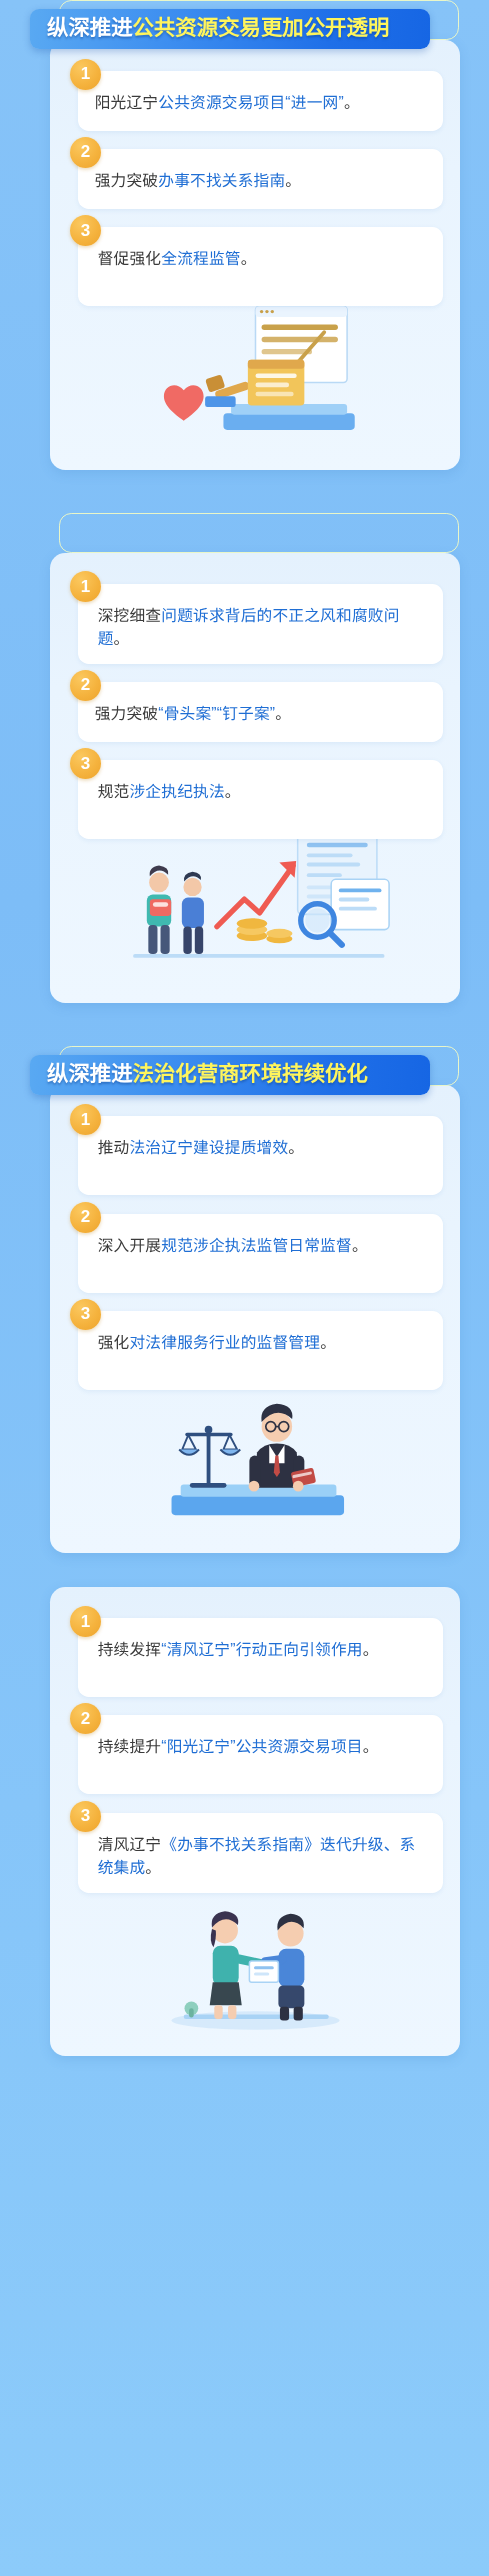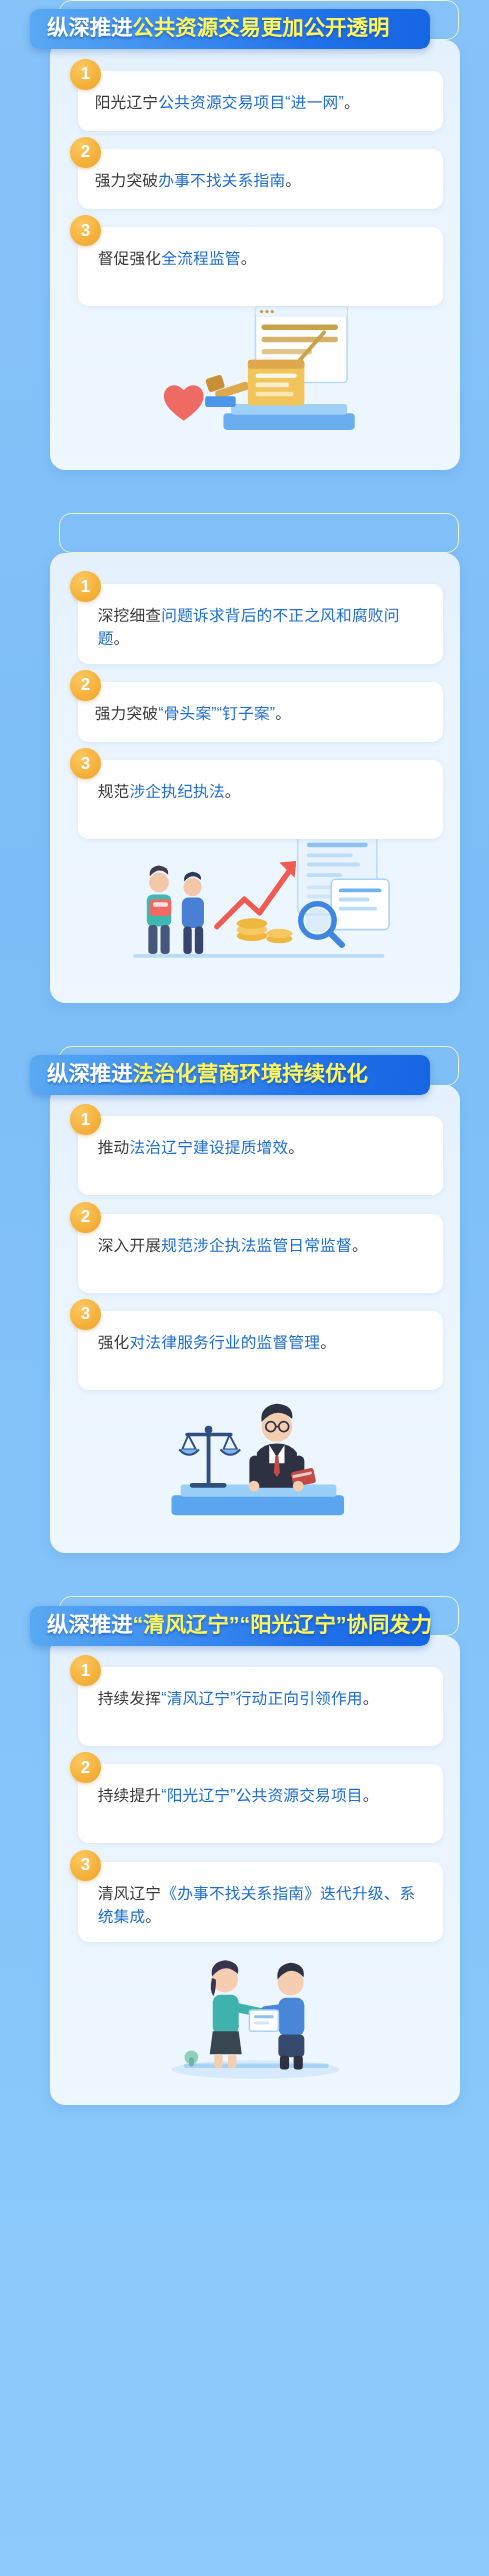--- a/index.html
+++ b/index.html
@@ -362,28 +362,20 @@
             <circle cx="206" cy="140" r="7" fill="#f5cdb0"></circle>
             <circle cx="148" cy="140" r="7" fill="#f5cdb0"></circle>
           </svg>
         </div>
       </div>
 
     </div>
   </div>
 
   <div class="section">
-    <div class="header-wrap">
-      <div class="header-outline"></div>
-      <div class="header-bar">
-        <div class="header-title">
-          <span class="w">纵深推进</span><span class="y">“清风辽宁”“阳光辽宁”协同发力</span>
-        </div>
-      </div>
-    </div>
 
     <div class="card">
 
       <div class="item">
         <div class="badge">1</div>
         <div class="item-box tall">
           <div class="item-text"><span>持续发挥</span><span class="hl">“清风辽宁”行动正向引领作用</span><span>。</span></div>
         </div>
       </div>
 

